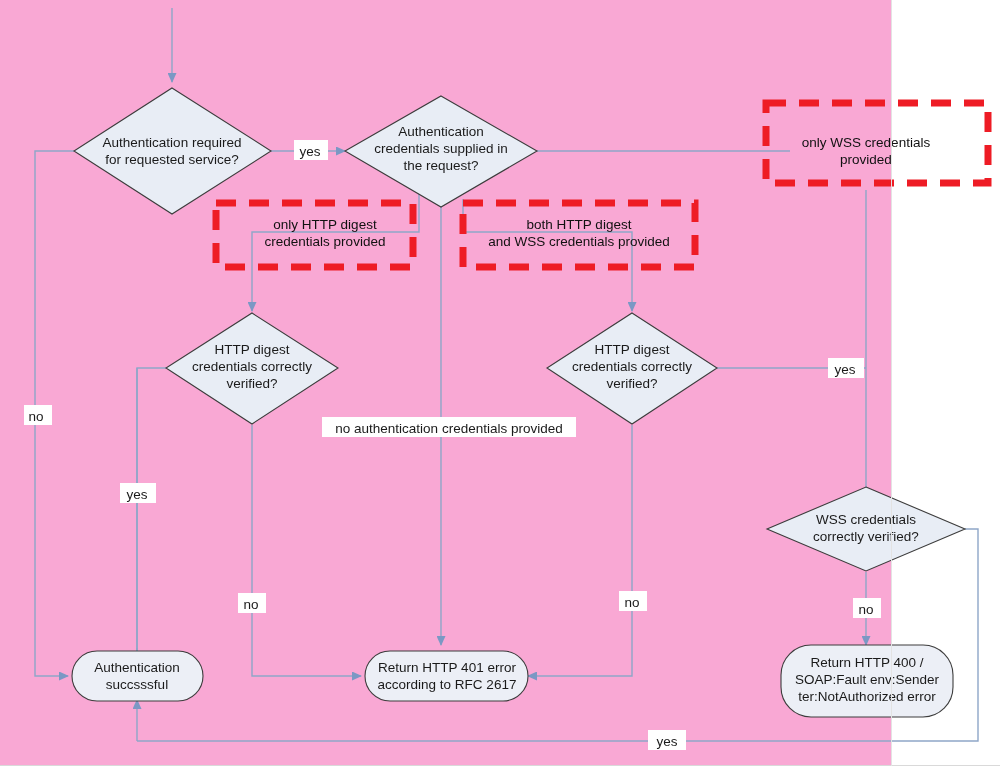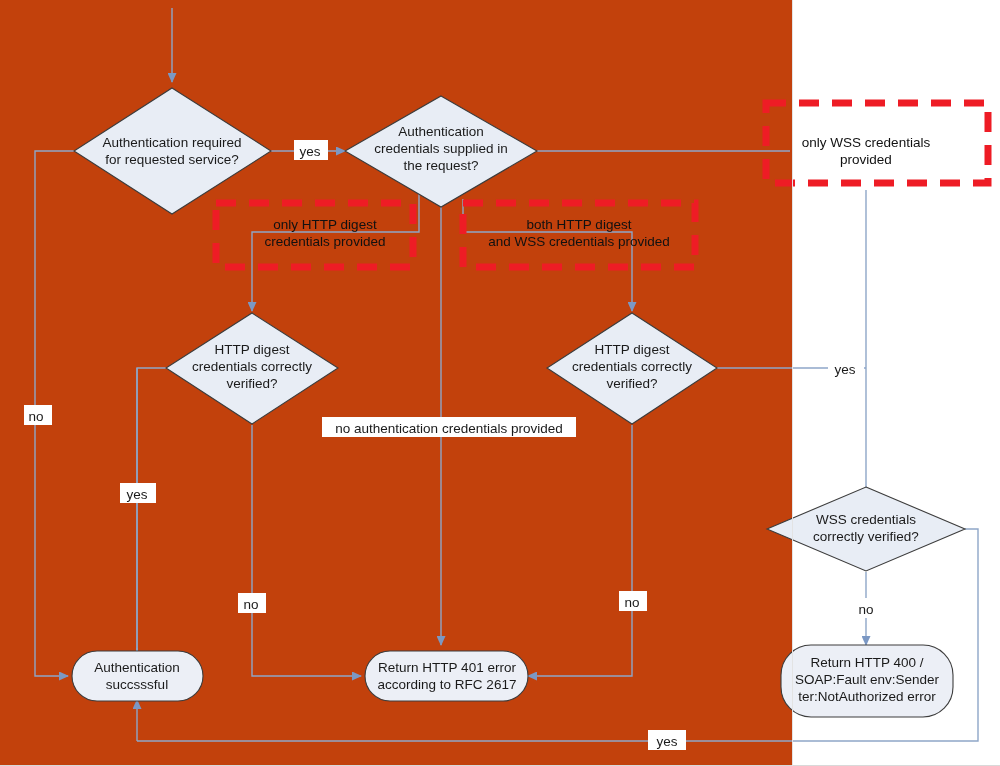--- a/index.html
+++ b/index.html
@@ -1,18 +1,18 @@
 <!DOCTYPE html>
 <html><head>
 <meta charset="utf-8">
 <style>
   html,body{margin:0;padding:0;background:#ffffff;}
   body{width:1000px;height:766px;overflow:hidden;
        font-family:"Liberation Sans","DejaVu Sans",sans-serif;}
-  #canvas{position:relative;width:793px;height:766px;background:#c2410c;}
+  #canvas{position:relative;width:892px;height:766px;background:#f9a8d4;}
   svg#flow{position:absolute;left:0;top:0;width:1000px;height:766px;}
   .shape-fill{fill:#e8edf5;stroke:#3c3c3c;stroke-width:1.1;}
   .term-fill{fill:#eceff6;stroke:#3c3c3c;stroke-width:1.1;}
   .conn{stroke:#8ea6c8;stroke-width:1.4;fill:none;}
   .arrowhead{fill:#7b98c4;}
   .hl-box{fill:none;stroke:#ee1c25;stroke-width:7;
           stroke-dasharray:20 13;stroke-linecap:butt;}
   .node-text,.edge-text{
       font-family:"Liberation Sans","DejaVu Sans",sans-serif;
       fill:#1a1a1a;}

